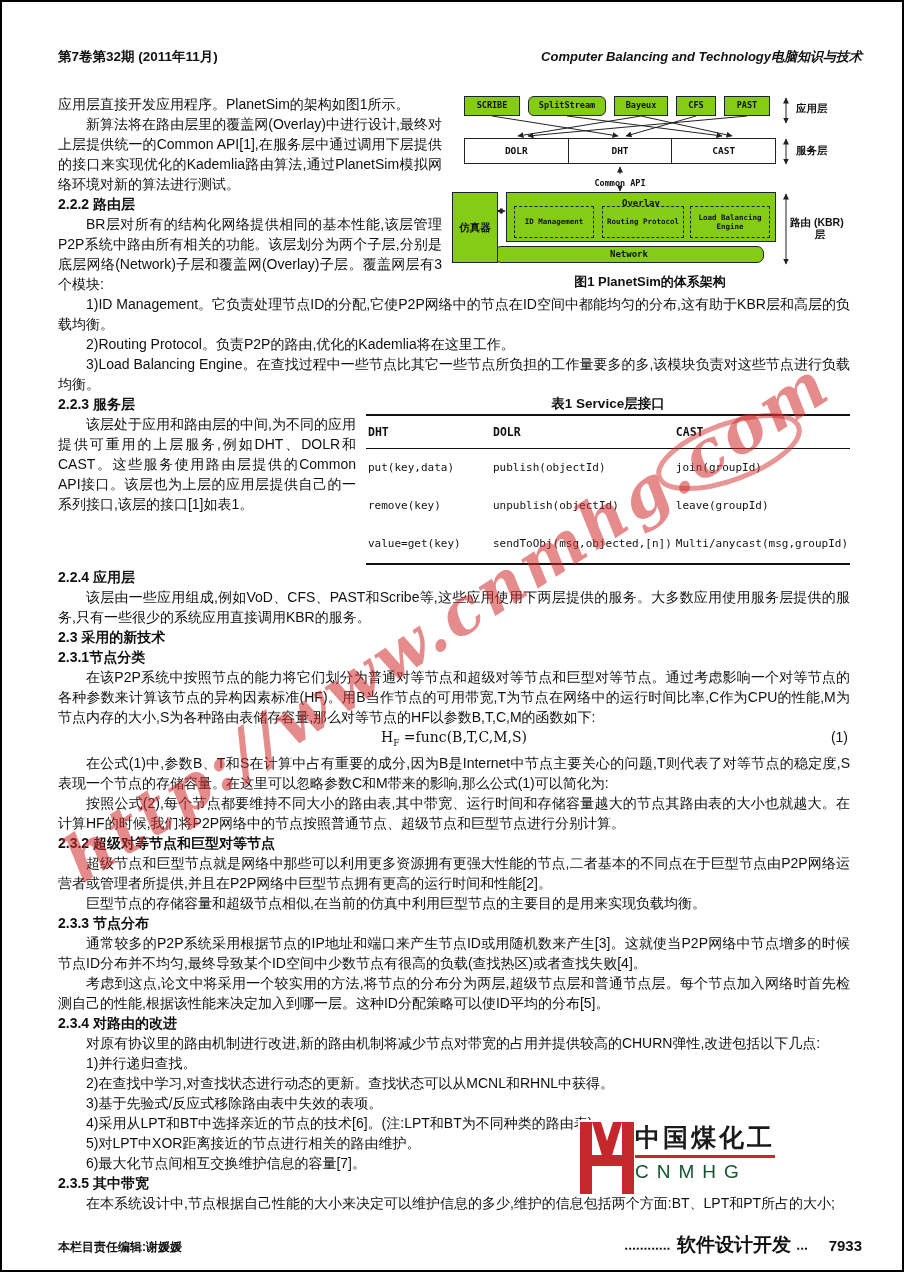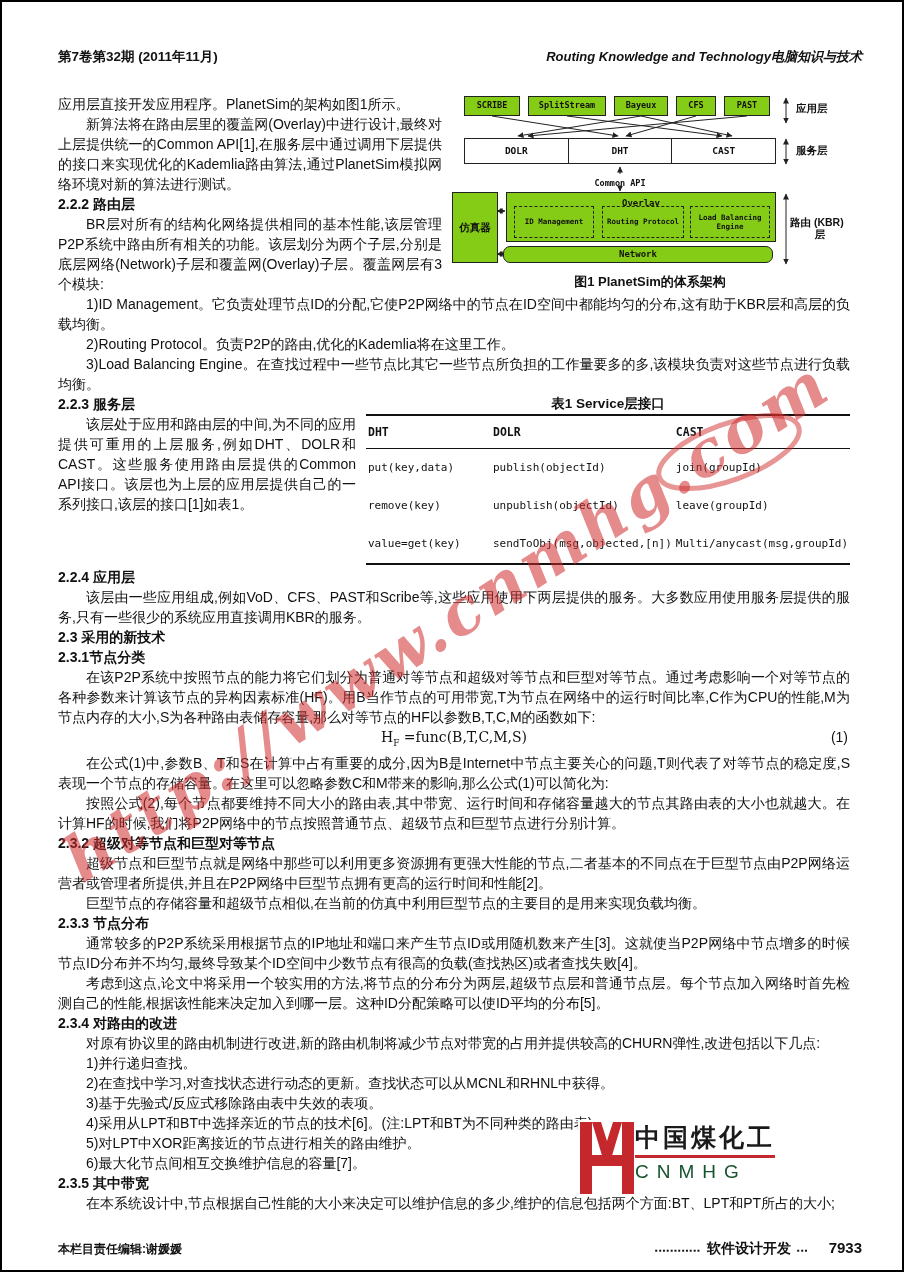--- a/index.html
+++ b/index.html
@@ -61,31 +61,31 @@
         align-items:flex-start;background:#fff;padding:2px 8px 2px 2px;z-index:6;}
   .logo-cn{font-size:25px;font-weight:bold;letter-spacing:3px;color:#1a1a1a;
            border-bottom:3px solid #c5282c;padding-bottom:3px;line-height:1.2;}
   .logo-en{font-size:19px;color:#14532d;letter-spacing:8px;margin-top:3px;}
   
   .footer{position:absolute;left:56px;right:40px;bottom:12px;display:flex;
           justify-content:space-between;align-items:baseline;z-index:7;}
   .editor{font-size:12px;font-weight:bold;}
   .fright{display:flex;align-items:baseline;gap:6px;}
   .deco{font-size:8px;letter-spacing:1px;}
-  .flabel{font-size:14px;font-weight:bold;}
+  .flabel{font-size:19px;font-weight:bold;}
   .fpage{font-size:15px;font-weight:bold;margin-left:14px;}
 </style>
 </head>
 <body>
 
 <div class="page">
 
   <div class="hdr">
     <span>第7卷第32期 (2011年11月)</span>
-    <span class="journal">Routing Knowledge and Technology电脑知识与技术</span>
+    <span class="journal">Computer Balancing and Technology电脑知识与技术</span>
   </div>
 
   <div class="content">
 
     <div class="fig">
       <svg class="figsvg" width="400" height="178">
         <defs>
           <marker id="ah" markerWidth="7" markerHeight="7" refX="5.5" refY="3" orient="auto">
             <path d="M0,0L6,3L0,6z" fill="#222"></path>
           </marker>
@@ -103,40 +103,40 @@
           <line x1="336" y1="4" x2="336" y2="29" marker-start="url(#ahs)" marker-end="url(#ah)"></line>
           <line x1="336" y1="45" x2="336" y2="70" marker-start="url(#ahs)" marker-end="url(#ah)"></line>
           <line x1="336" y1="100" x2="336" y2="170" marker-start="url(#ahs)" marker-end="url(#ah)"></line>
           <line x1="170" y1="80" x2="170" y2="73" marker-end="url(#ah)"></line>
           <line x1="170" y1="91" x2="170" y2="97" marker-end="url(#ah)"></line>
           <line x1="47" y1="117" x2="55" y2="117" marker-start="url(#ahs)" marker-end="url(#ah)"></line>
           <line x1="47" y1="160" x2="55" y2="160" marker-start="url(#ahs)" marker-end="url(#ah)"></line>
         </g>
       </svg>
       <div class="fb" style="left:14px;top:2px;width:56px;height:20px;">SCRIBE</div>
-      <div class="fb" style="left:78px;top:2px;width:78px;height:20px;">SplitStream</div>
+      <div class="fb" style="left:78px;top:2px;width:78px;height:20px;border-radius:6px;">SplitStream</div>
       <div class="fb" style="left:164px;top:2px;width:54px;height:20px;">Bayeux</div>
       <div class="fb" style="left:226px;top:2px;width:40px;height:20px;">CFS</div>
       <div class="fb" style="left:274px;top:2px;width:46px;height:20px;">PAST</div>
 
       <div class="srv" style="left:14px;top:44px;width:312px;height:26px;">
         <div>DOLR</div>
         <div>DHT</div>
         <div>CAST</div>
       </div>
 
       <div class="capi" style="position:absolute;left:120px;top:79px;width:100px;text-align:center;font-size:8.5px;">Common API</div>
 
       <div class="fb" style="left:56px;top:98px;width:270px;height:50px;border-width:1.2px;"></div>
       <div class="ovl-label">Overlay</div>
       <div class="fb dash" style="left:64px;top:112px;width:80px;height:32px;">ID Management</div>
       <div class="fb dash" style="left:152px;top:112px;width:82px;height:32px;">Routing Protocol</div>
       <div class="fb dash" style="left:240px;top:112px;width:80px;height:32px;">Load Balancing Engine</div>
 
-      <div class="fb" style="left:53px;top:152px;width:270px;height:17px;font-size:9px;border-radius:7px;">Network</div>
+      <div class="fb" style="left:44px;top:152px;width:270px;height:17px;font-size:9px;border-radius:7px;">Network</div>
       <div class="fb" style="left:2px;top:98px;width:46px;height:71px;font-family:'Liberation Sans',sans-serif;font-size:10.5px;">仿真器</div>
 
       <div class="lay" style="left:346px;top:8px;">应用层</div>
       <div class="lay" style="left:346px;top:50px;">服务层</div>
       <div class="lay" style="left:340px;top:122px;width:60px;">
         <div>路由 (KBR)</div>
         <div style="text-align:center;">层</div>
       </div>
       <div class="figcap">图1  PlanetSim的体系架构</div>
     </div>

